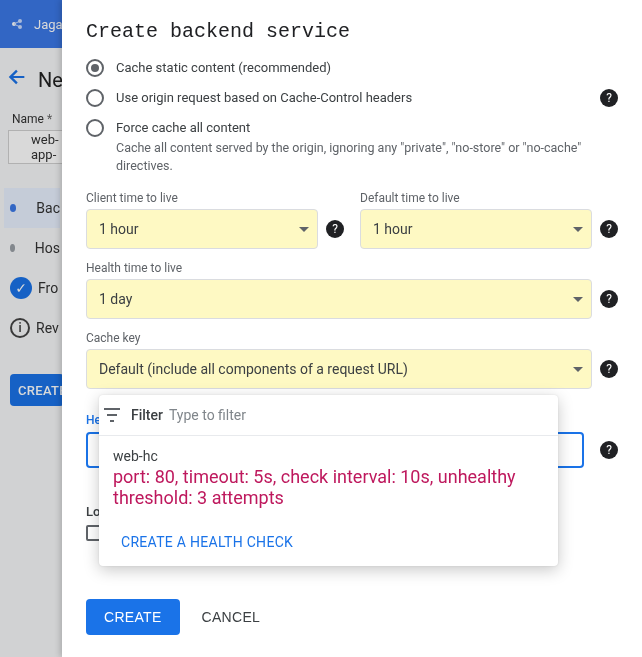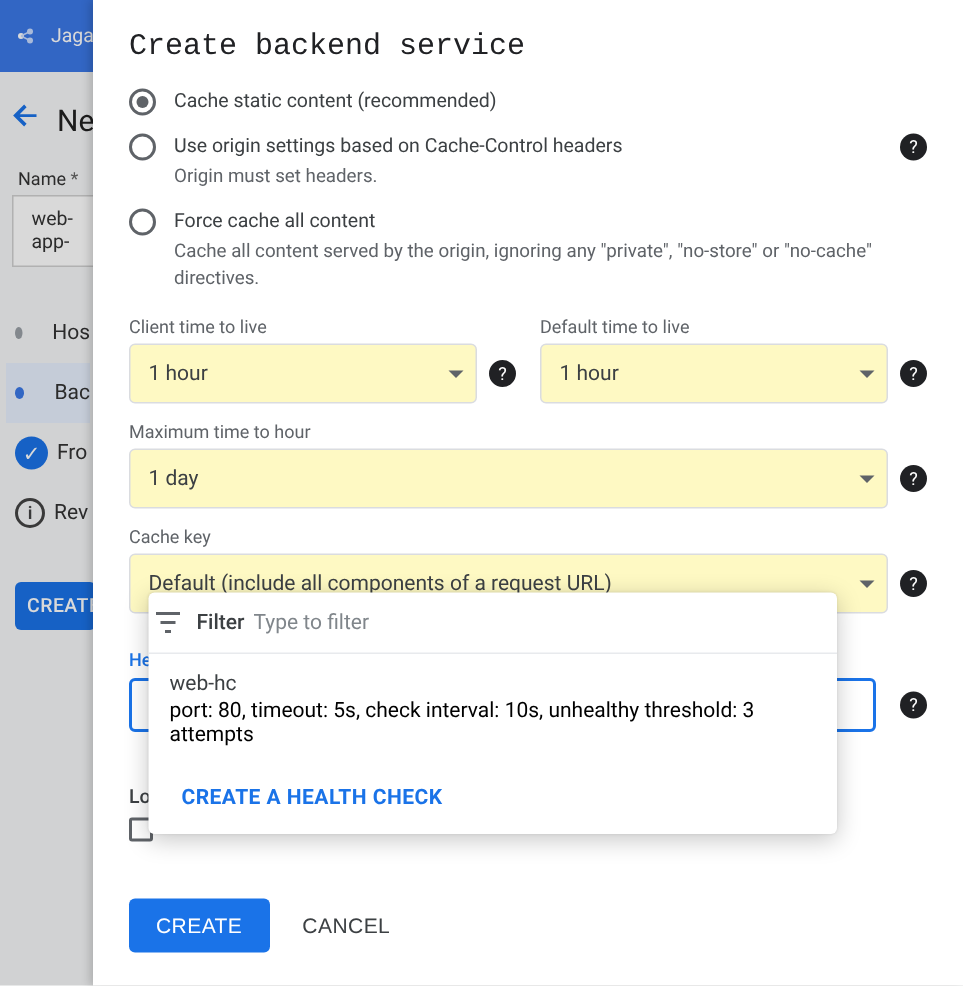--- a/index.html
+++ b/index.html
@@ -8,21 +8,21 @@
   .bg-layer { position: absolute; top: 0; left: 0; width: 642px; height: 657px; background: #f6f7f8; }
   .bg-topbar { position: absolute; top: 0; left: 0; width: 642px; height: 48px; background: #3b78e7; color: #fff; display: flex; align-items: center; padding-left: 6px; }
   .bg-topbar .brand-icon { width: 22px; height: 22px; display: flex; align-items: center; justify-content: center; }
   .bg-topbar .brand-name { margin-left: 6px; font-size: 13px; }
 
   .bg-main { position: absolute; top: 48px; left: 0; width: 60px; height: 609px; padding-top: 18px; padding-left: 4px; }
   .bg-back { width: 22px; height: 22px; color: #3b78e7; margin-left: 2px; }
   .bg-new { font-size: 20px; color: #222; margin-left: 34px; margin-top: -20px; }
   .bg-name-lab { font-size: 12px; color: #333; padding-left: 8px; margin-top: 20px; }
   .bg-name-lab .req { color: #666; }
-  .bg-input { margin: 4px 0 0 4px; width: 58px; height: 48px; border: 1px solid #d0d0d0; background: #fff; display: flex; align-items: center; padding-left: 12px; font-size: 13px; color: #333; }
+  .bg-input { margin: 4px 0 0 4px; width: 58px; height: 34px; border: 1px solid #d0d0d0; background: #fff; display: flex; align-items: center; padding-left: 22px; font-size: 13px; color: #333; }
 
   .bg-steps { margin-top: 24px; }
   .bg-step { display: flex; align-items: center; height: 40px; padding-left: 6px; background: transparent; font-size: 14px; color: #333; }
   .bg-step.sel { background: #e8f0fe; }
   .dot { width: 8px; height: 8px; border-radius: 50%; }
   .dot.dblue { background: #3b78e7; }
   .dot.grey { background: #9aa0a6; }
   .stcirc { width: 22px; height: 22px; border-radius: 50%; display: flex; align-items: center; justify-content: center; color: #fff; font-size: 14px; }
   .bg-step .lab { margin-left: 20px; }
 
@@ -73,22 +73,22 @@
   .filter-ico { width: 18px; height: 14px; margin-right: 10px; position: relative; }
   .filter-ico::before, .filter-ico::after, .filter-ico span { content: ""; position: absolute; left: 50%; transform: translateX(-50%); background: #5f6368; height: 2px; }
   .filter-ico::before { top: 0; width: 16px; }
   .filter-ico span { top: 6px; width: 10px; display: block; }
   .filter-ico::after { top: 12px; width: 4px; }
   .filter-lab { font-weight: 500; color: #3c4043; margin-right: 6px; }
   .filter-ph { color: #80868b; }
   .pop-sep { height: 1px; background: #e8eaed; }
   .pop-item { padding: 12px 14px; cursor: pointer; }
   .pop-item-title { font-size: 14px; color: #3c4043; }
-  .pop-item-sub { font-size: 14px; color: #000000; margin-top: 2px; }
-  .pop-action { padding: 14px 22px 16px; font-size: 14px; font-weight: 700; letter-spacing: .3px; color: #1a73e8; cursor: pointer; }
+  .pop-item-sub { font-size: 18px; color: #be185d; margin-top: 2px; }
+  .pop-action { padding: 14px 22px 16px; font-size: 14px; font-weight: 400; letter-spacing: .3px; color: #1a73e8; cursor: pointer; }
 
   .info-ico-round { width:20px;height:20px;border:2px solid #444;border-radius:50%;display:flex;align-items:center;justify-content:center;font-size:12px;color:#444;font-weight:600; }
 </style>
 </head>
 <body>
 
 <div class="bg-layer">
   <div class="bg-topbar">
     <span class="brand-icon">
       <svg width="20" height="20" viewBox="0 0 20 20">
@@ -111,28 +111,28 @@
     <div class="bg-new">Ne</div>
     <div class="bg-name-lab">
       <span>Name</span>
       <span class="req">*</span>
     </div>
     <div class="bg-input">
         <span>web-app-</span>
       </div>
 
     <div class="bg-steps">
+      <div class="bg-step sel">
+          <span class="dot dblue"></span>
+          <span class="lab">Bac</span>
+        </div>
       <div class="bg-step">
           <span class="dot grey"></span>
           <span class="lab">Hos</span>
         </div>
-      <div class="bg-step sel">
-          <span class="dot dblue"></span>
-          <span class="lab">Bac</span>
-        </div>
       <div class="bg-step">
           <span class="stcirc" style="background:#1a73e8">✓</span>
           <span class="lab" style="margin-left:6px">Fro</span>
         </div>
       <div class="bg-step">
           <span class="info-ico-round">i</span>
           <span class="lab" style="margin-left:6px">Rev</span>
         </div>
     </div>
 
@@ -152,22 +152,21 @@
   <div class="panel-body">
 
     <div class="radio-row">
       <div class="radio-outer selected"></div>
       <div class="radio-text">Cache static content (recommended)</div>
     </div>
 
     <div class="radio-row">
       <div class="radio-outer"></div>
       <div class="radio-text">
-        <div>Use origin settings based on Cache-Control headers</div>
-        <div class="radio-sub">Origin must set headers.</div>
+        <div>Use origin request based on Cache-Control headers</div>
       </div>
       <div class="help-q">?</div>
     </div>
 
     <div class="radio-row">
       <div class="radio-outer"></div>
       <div class="radio-text">
         <div>Force cache all content</div>
         <div class="radio-sub">Cache all content served by the origin, ignoring any "private", "no-store" or "no-cache" directives.</div>
       </div>
@@ -190,21 +189,21 @@
           <div class="select">
             <span>1 hour</span>
             <span class="chev"></span>
           </div>
           <div class="help-q">?</div>
         </div>
       </div>
     </div>
 
     <div class="single">
-      <div class="fld-lab">Maximum time to hour</div>
+      <div class="fld-lab">Health time to live</div>
       <div class="sel-row">
         <div class="select full">
           <span>1 day</span>
           <span class="chev"></span>
         </div>
         <div class="help-q">?</div>
       </div>
     </div>
 
     <div class="single">

